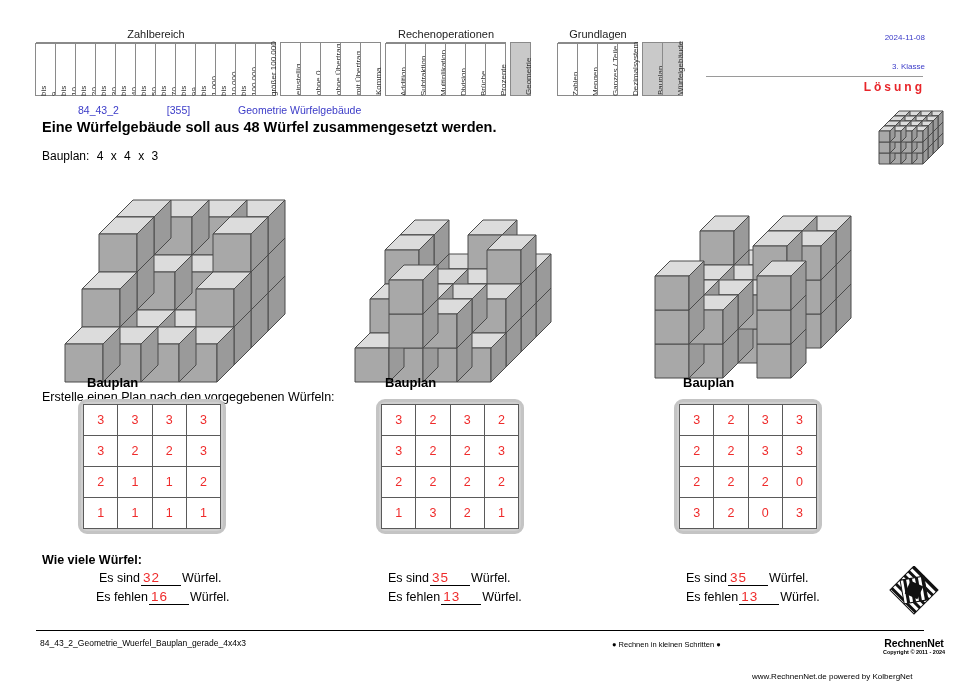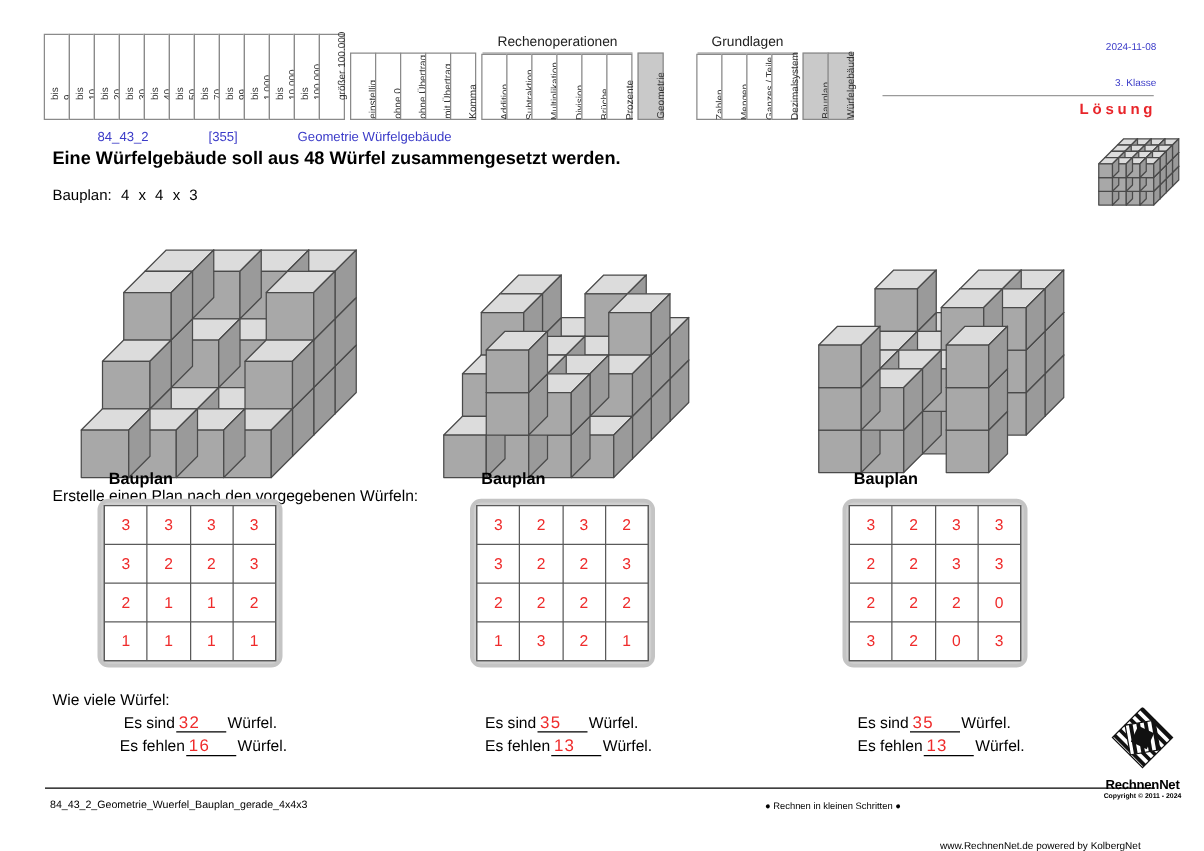--- a/index.html
+++ b/index.html
@@ -63,48 +63,49 @@
              border:3px solid #c4c4c4;border-radius:9px;background:#cfcfcf;
              box-sizing:border-box;padding:2px;}
   .grid{width:100%;height:100%;display:grid;
         grid-template-columns:repeat(4,1fr);grid-template-rows:repeat(4,1fr);
         background:#5a5a5a;gap:1px;border:1px solid #5a5a5a;box-sizing:border-box;}
   .gc{background:#fff;display:flex;align-items:center;justify-content:center;
       font-size:12.5px;color:#ef2b2b;font-family:"Liberation Sans",sans-serif;}
 
   
   .ans-block{position:absolute;font-size:12.5px;}
-  #ans-head{position:absolute;left:42px;top:553px;font-size:12.5px;font-weight:normal;}
+  #ans-head{position:absolute;left:42px;top:553px;font-size:12.5px;font-weight:bold;}
   #ans-1{left:86px;top:570px;}
   #ans-2{left:388px;top:570px;}
   #ans-3{left:686px;top:570px;}
   .ans-row{display:flex;align-items:baseline;margin-bottom:3px;white-space:nowrap;}
   .ans-row .lbl{display:inline-block;text-align:right;}
   .blank{display:inline-block;min-width:36px;text-align:left;color:#ef2b2b;
          border-bottom:1px solid #000;font-size:13.5px;letter-spacing:1px;
          padding:0 2px;margin:0 1px;}
   .ans-1 .lbl-a{width:54px;}
   .ans-1 .lbl-b{width:62px;}
 
   
   #logo-box{position:absolute;left:872px;top:566px;width:84px;text-align:center;}
-  #logo-name{font-size:10.5px;font-weight:bold;letter-spacing:-0.2px;margin-top:1px;}
+  #logo-name{font-size:10.5px;font-weight:bold;letter-spacing:-0.2px;margin-top:17px;}
   #logo-copy{font-size:5.5px;font-weight:bold;margin-top:0px;}
 
   
   #footer-rule{position:absolute;left:36px;top:630px;width:888px;height:1px;background:#000;}
   #footer-left{position:absolute;left:40px;top:638px;font-size:8.5px;}
   #footer-mid{position:absolute;left:612px;top:640px;font-size:7.5px;}
   #footer-right{position:absolute;left:752px;top:672px;font-size:8px;}
 </style>
 </head>
 <body>
 
 <div id="hdr-table">
     <div class="grp">
+      <div class="grp-title">Zahlbereich</div>
       <div class="grp-cells">
         <div class="cell">
           <div class="vtop">9</div>
           <div class="vbot">bis</div>
         </div>
         <div class="cell">
           <div class="vtop">10</div>
           <div class="vbot">bis</div>
         </div>
         <div class="cell">

